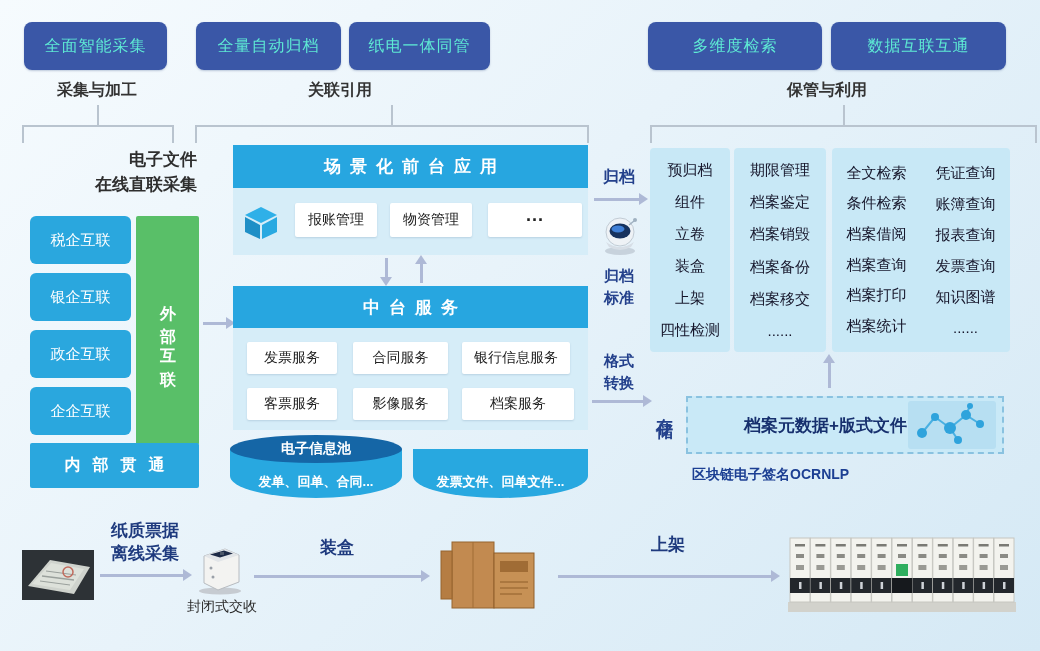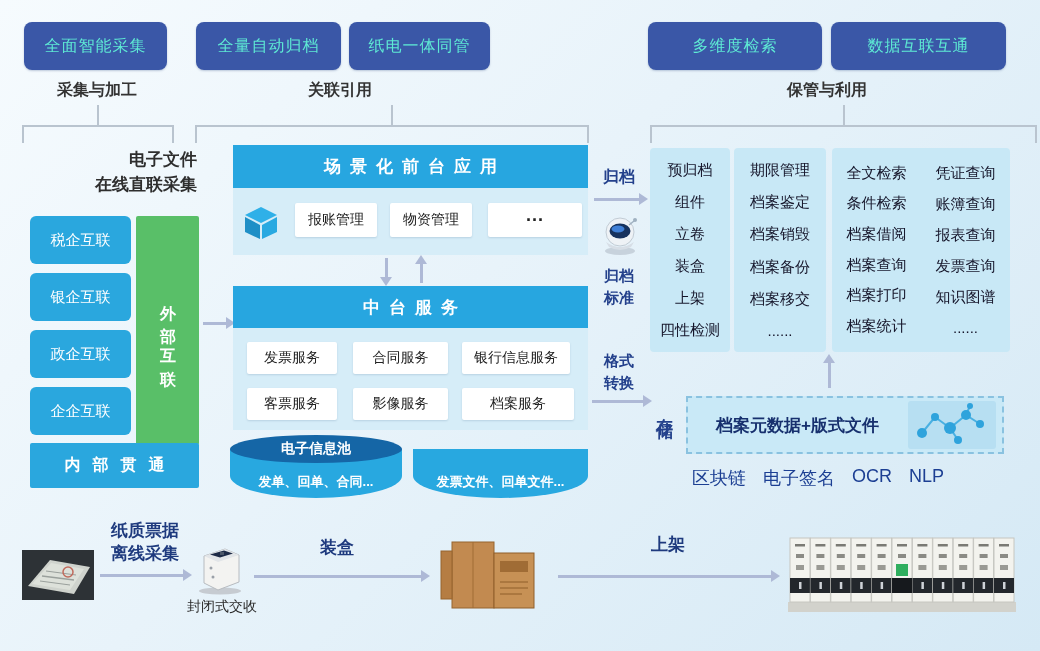--- a/index.html
+++ b/index.html
@@ -46,22 +46,22 @@
     writing-mode:vertical-lr;letter-spacing:4px;}
   
   .lp{position:absolute;background:#c8e8f6;border-radius:4px;display:flex;
     flex-direction:column;justify-content:space-around;padding:6px 0;box-sizing:border-box;}
   .lp-item{text-align:center;font-size:15px;color:#15152a;font-weight:500;}
   .lp-wide{position:absolute;background:#c8e8f6;border-radius:4px;display:flex;}
   .lp-col{flex:1;display:flex;flex-direction:column;justify-content:space-around;padding:10px 0;box-sizing:border-box;}
   
   .dashed-box{position:absolute;background:#c9e9f7;border:2px dashed #8ac2e0;display:flex;
     align-items:center;box-sizing:border-box;}
-  .dashed-box .lbl{margin-left:28px;font-size:17px;font-weight:700;color:#17306e;}
-  .tech-line{position:absolute;display:flex;gap:17px;font-size:18px;font-weight:400;color:#1c3f93;}
+  .dashed-box .lbl{margin-left:56px;font-size:17px;font-weight:700;color:#17306e;}
+  .tech-line{position:absolute;display:flex;font-size:14px;font-weight:700;color:#1c3f93;}
   
   .ar{position:absolute;height:3px;background:#aeb9d6;}
   .ar::after{content:"";position:absolute;right:-8px;top:-5px;border-left:9px solid #aeb9d6;
     border-top:6px solid transparent;border-bottom:6px solid transparent;}
   .ar-up{position:absolute;width:3px;background:#aeb9d6;}
   .ar-up::after{content:"";position:absolute;top:-8px;left:-5px;border-bottom:9px solid #aeb9d6;
     border-left:6px solid transparent;border-right:6px solid transparent;}
   .ar-down{position:absolute;width:3px;background:#aeb9d6;}
   .ar-down::after{content:"";position:absolute;bottom:-8px;left:-5px;border-top:9px solid #aeb9d6;
     border-left:6px solid transparent;border-right:6px solid transparent;}

